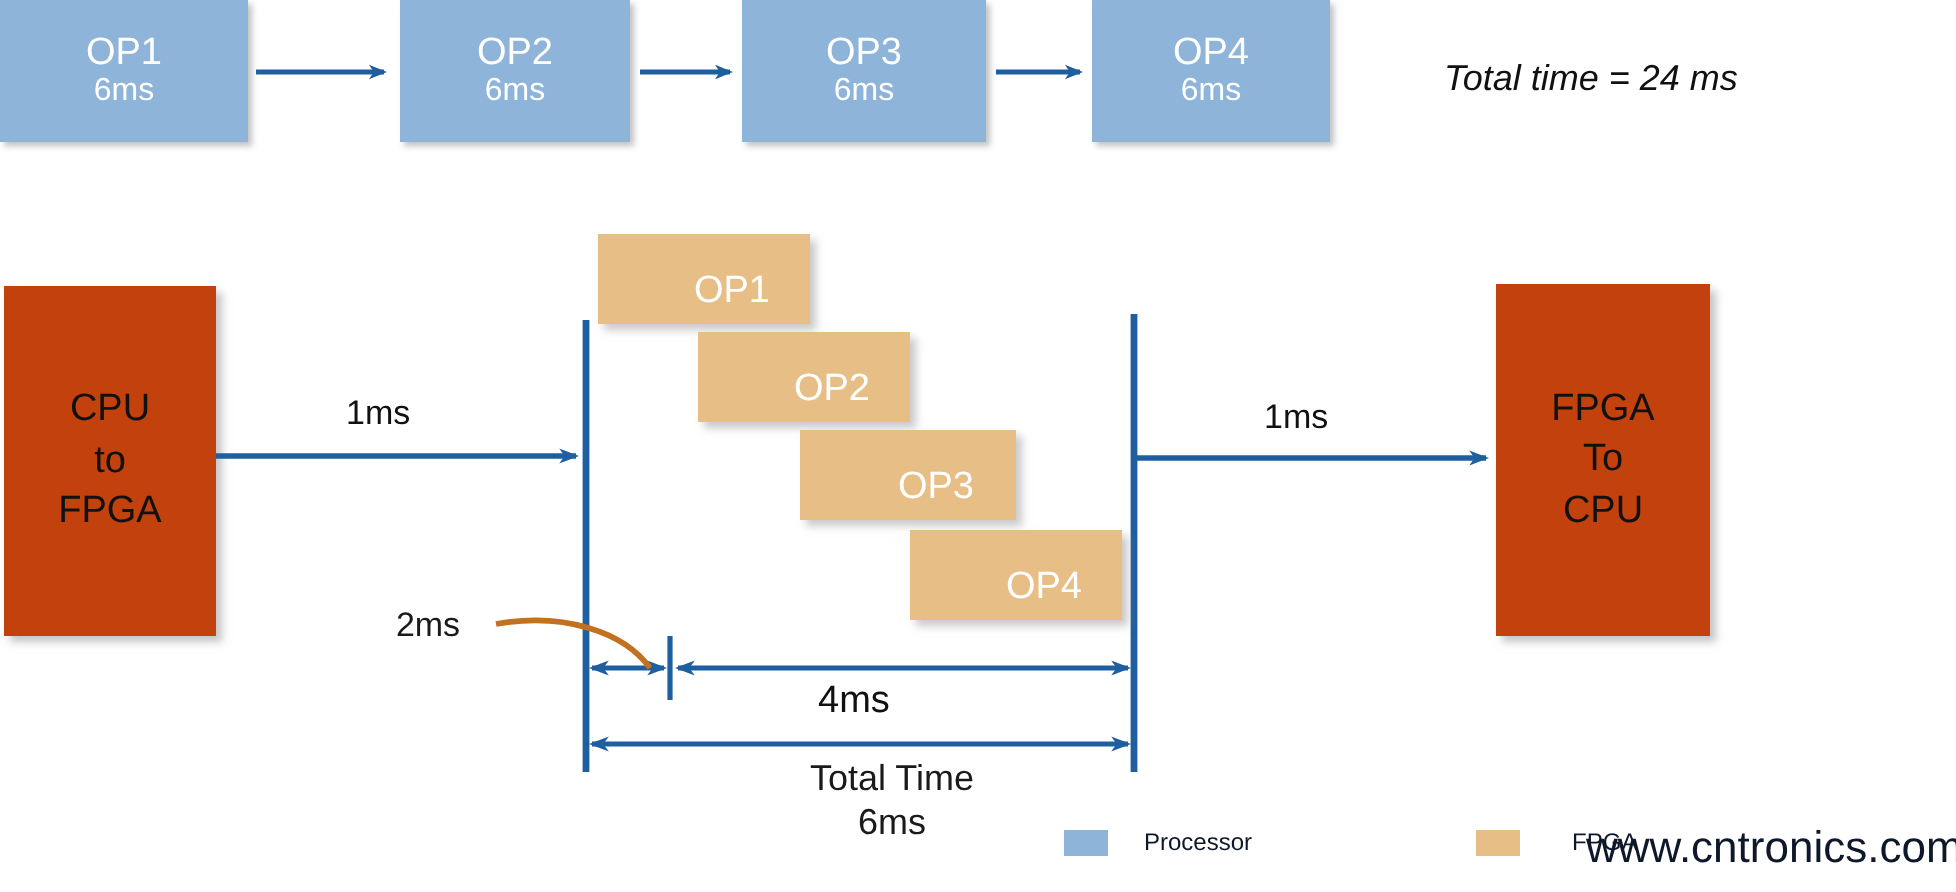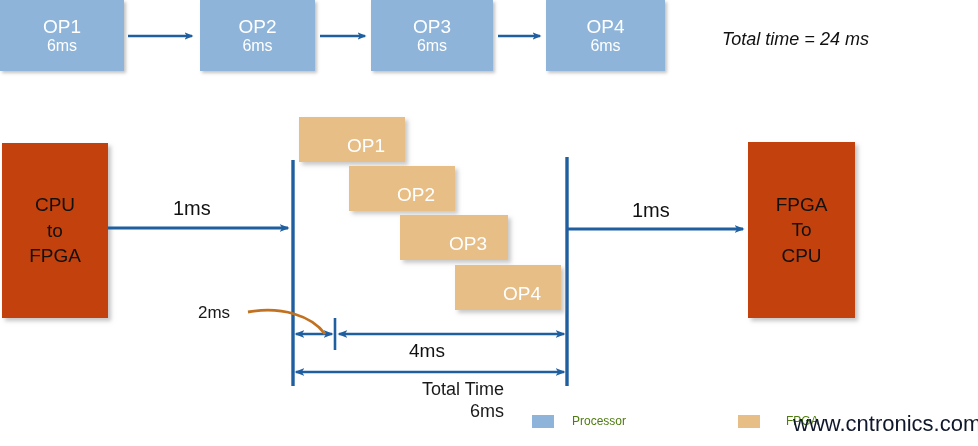--- a/index.html
+++ b/index.html
@@ -57,21 +57,21 @@
     flex-direction: column;
     align-items: center;
     justify-content: center;
     color: #111111;
     font-size: 19px;
     line-height: 1.35;
   }
 
   
   .lbl { color: #111111; white-space: nowrap; }
-  .lbl-ms { font-size: 20px; }
+  .lbl-ms { font-size: 17px; }
   .lbl-total-time { font-size: 18px; }
   .lbl-dim { font-size: 19px; }
   .lbl-latency {
     font-size: 17px;
     text-align: center;
     line-height: 1.22;
   }
   .lbl-totaltime-b {
     font-size: 18px;
     text-align: center;
@@ -80,21 +80,21 @@
 
   
   .legend-sw {
     width: 22px;
     height: 13px;
   }
   .legend-sw.blue { background: #8FB4D9; }
   .legend-sw.orange { background: #E8BE87; }
   .legend-txt {
     font-size: 12px;
-    color: #4d7c0f;
+    color: #0f172a;
   }
   .watermark {
     font-size: 22px;
     color: #0f172a;
     white-space: nowrap;
   }
   svg { display: block; }
 </style>
 </head>
 <body>
@@ -198,21 +198,21 @@
   <div class="abs lbl lbl-ms" style="left:173px; top:197px;">1ms</div>
 
   <div class="abs lbl lbl-ms" style="left:632px; top:199px;">1ms</div>
 
   <div class="abs lbl-latency" style="left:168px; top:303px; width:92px;">
     <div>2ms</div>
   </div>
 
   <div class="abs lbl lbl-dim" style="left:409px; top:340px;">4ms</div>
 
-  <div class="abs lbl-totaltime-b" style="left:334px; top:379px; width:170px;text-align:right;">
+  <div class="abs lbl-totaltime-b" style="left:361px; top:379px; width:170px;">
     <div>Total Time</div>
     <div>6ms</div>
   </div>
 
   <div class="abs" style="left:532px; top:414px; display:flex; align-items:center;">
     <div class="legend-sw blue"></div>
     <div class="legend-txt" style="margin-left:18px;">Processor</div>
     <div class="legend-sw orange" style="margin-left:112px;"></div>
     <div class="legend-txt" style="margin-left:26px;">FPGA</div>
   </div>

